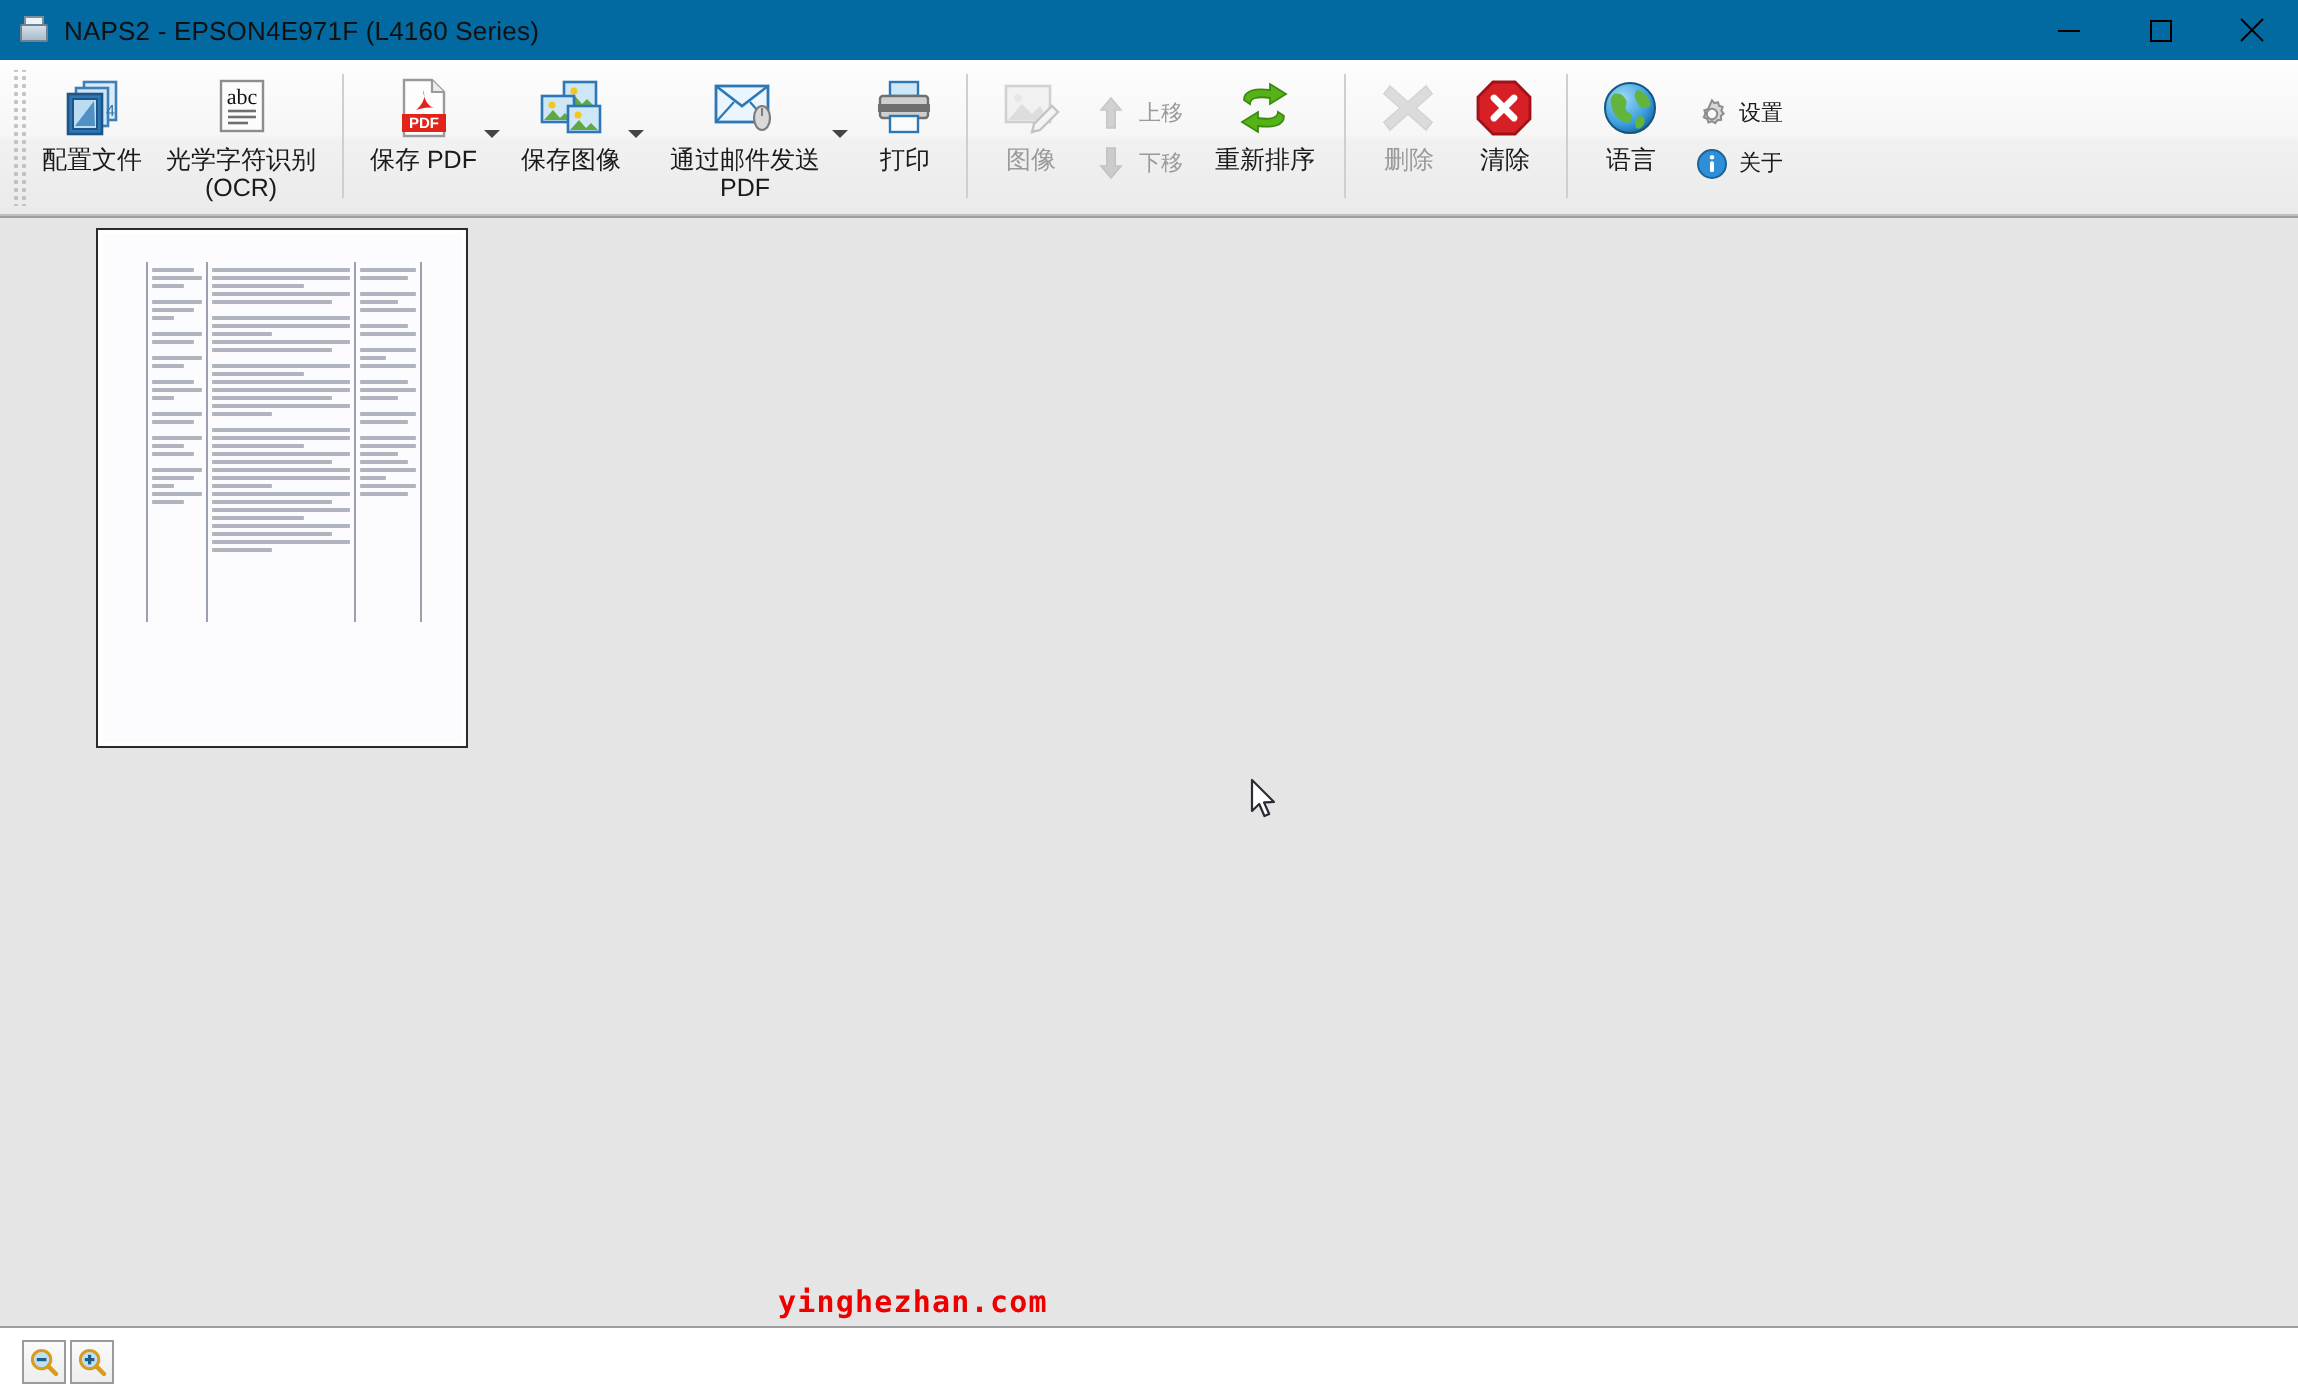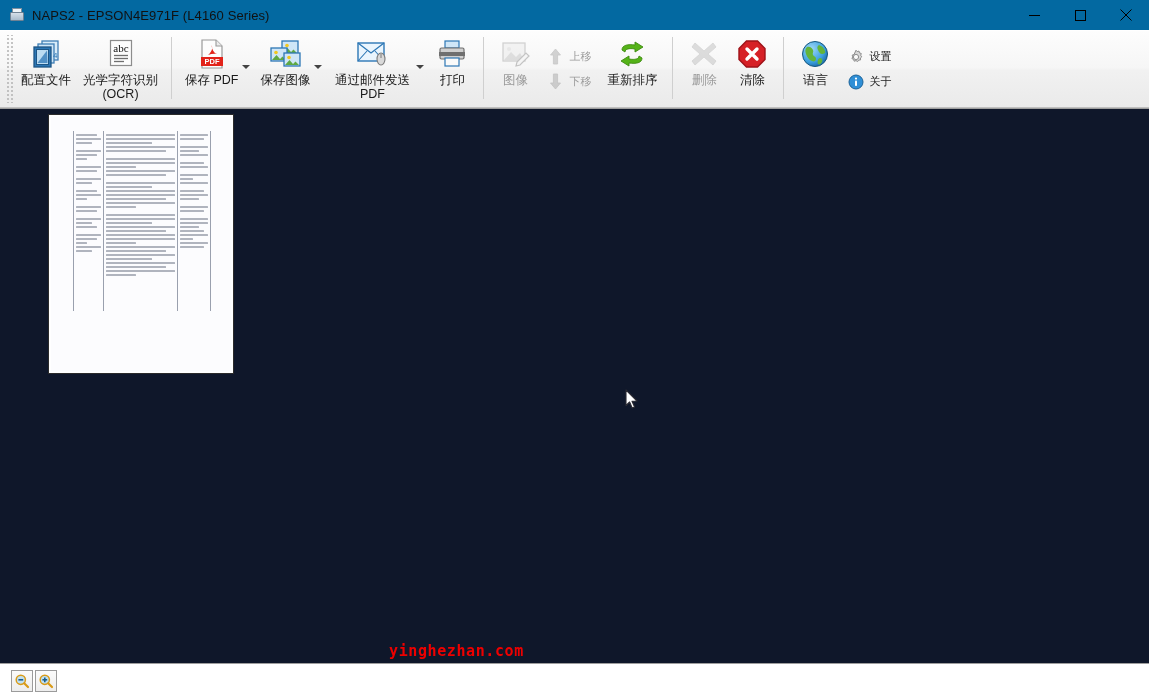--- a/index.html
+++ b/index.html
@@ -154,21 +154,21 @@
   }
   .tb-mini .mini-label { font-size: 11px; color: #1a1a1a; }
   .tb-mini.disabled .mini-label { color: #9a9a9a; }
   .tb-mini.disabled .mini-icon { opacity: .45; filter: grayscale(1); }
 
   
   #content {
     position: absolute;
     left: 0; top: 108px;
     right: 0; bottom: 34px;
-    background: #0f172a;
+    background: #e5e5e5;
     border-top: 1px solid #9e9e9e;
     overflow: hidden;
   }
   #thumb-wrap {
     position: absolute;
     left: 48px; top: 5px;
     width: 186px; height: 260px;
     border: 1px solid #2b2b2b;
     background: #ffffff;
     box-sizing: border-box;

